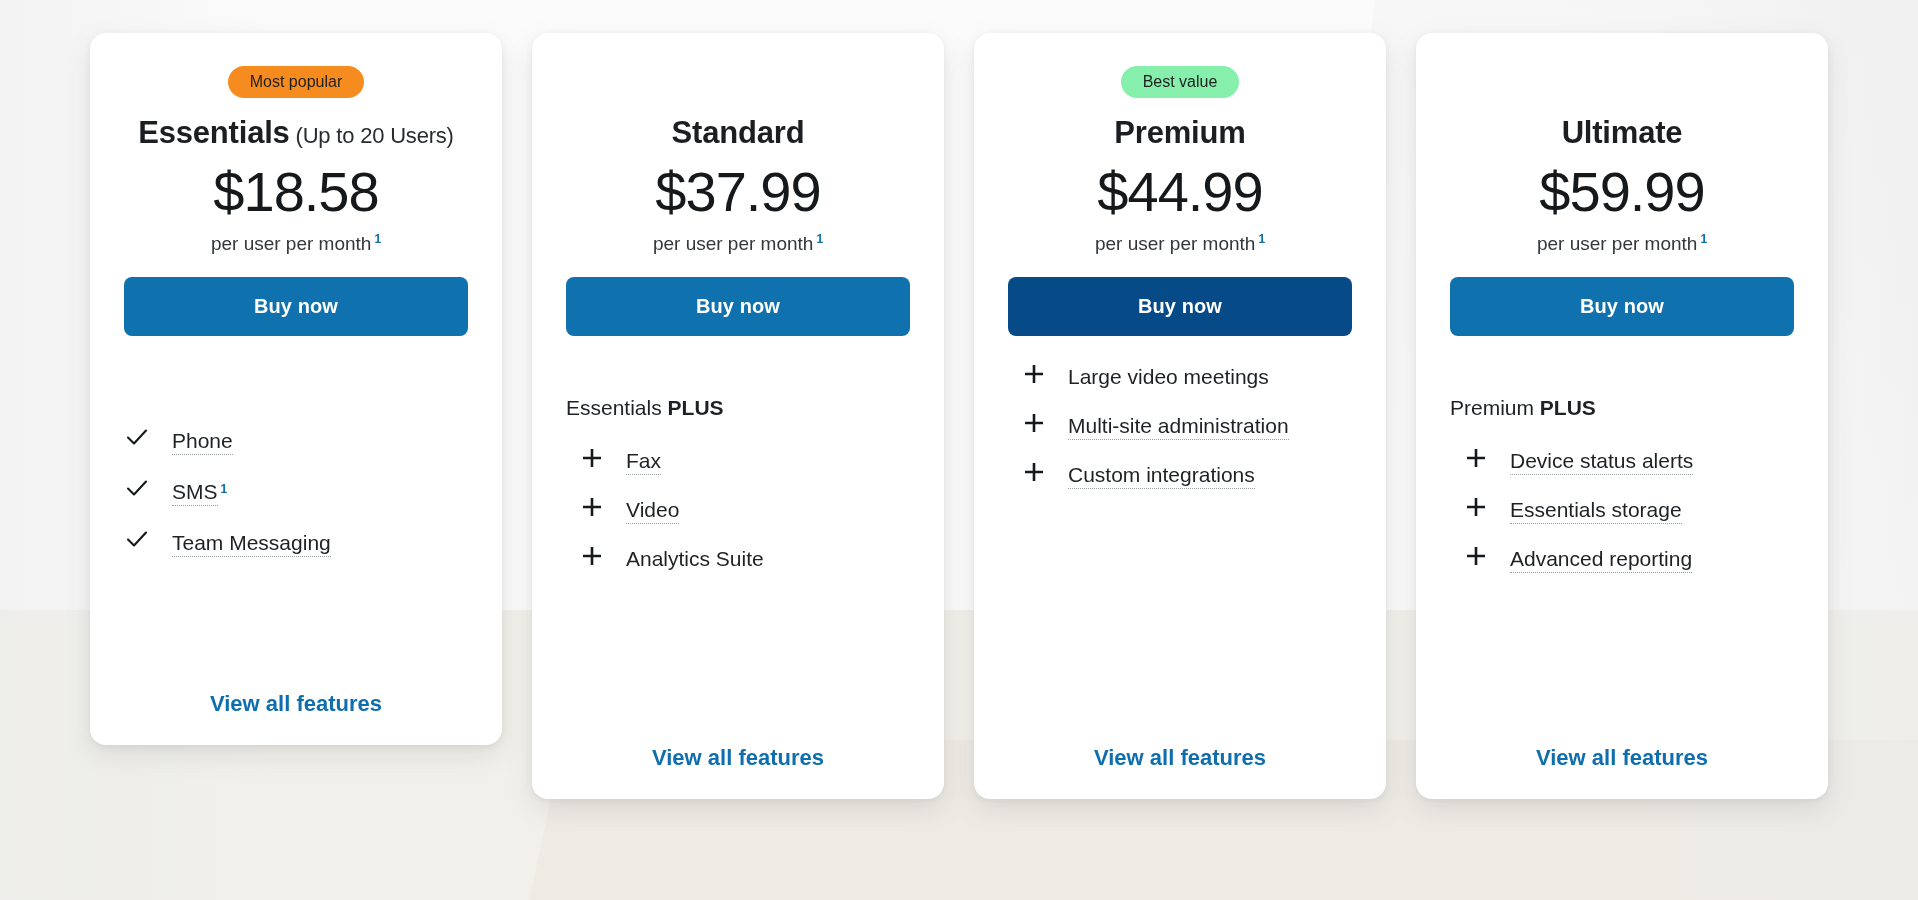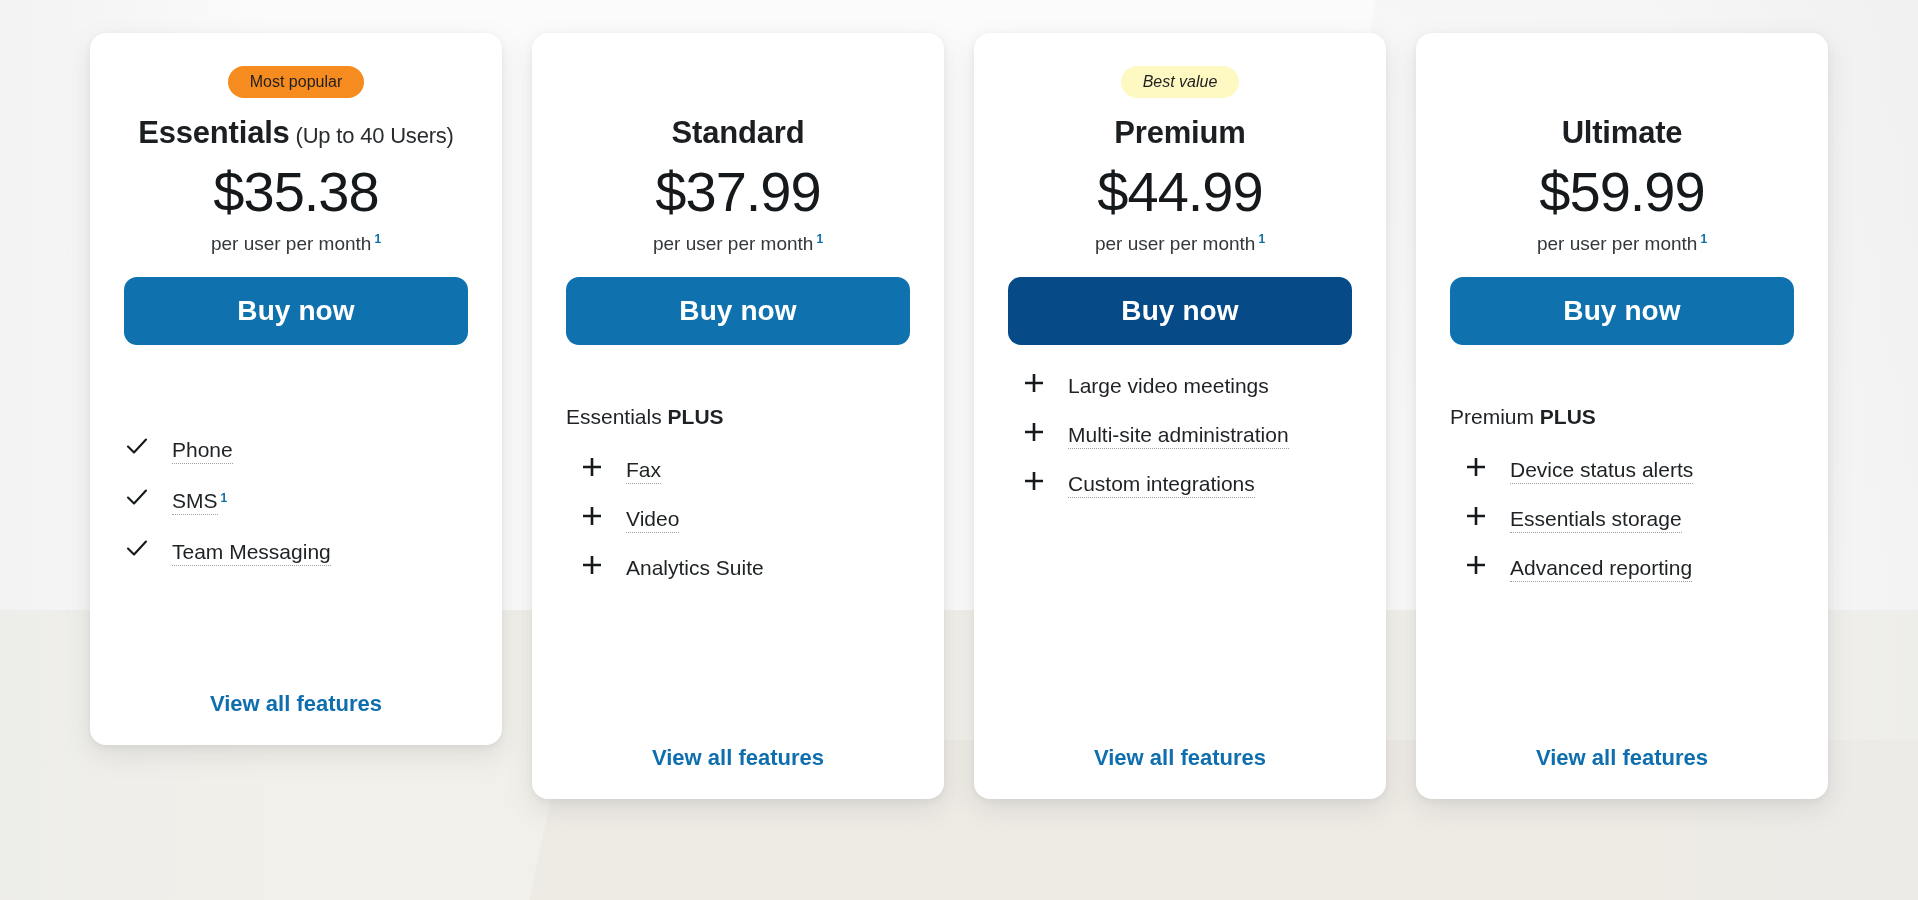--- a/index.html
+++ b/index.html
@@ -86,21 +86,21 @@
     display: inline-block;
     border-radius: 20px;
     font-size: 16px;
     line-height: 1;
     padding: 8px 22px;
     color: #1f1f1f;
     font-weight: 400;
     white-space: nowrap;
   }
   .badge.popular { background: #f68b1f; }
-  .badge.value   { background: #fef9c3; font-style: italic; }
+  .badge.value   { background: #86efac; }
   .badge.empty   { visibility: hidden; }
 
   
   .plan-title {
     margin-top: 18px;
     text-align: center;
     color: #1c1f21;
     font-size: 31px;
     font-weight: 700;
     letter-spacing: -.2px;
@@ -135,25 +135,25 @@
     vertical-align: super;
     margin-left: 3px;
   }
 
   
   .cta {
     display: block;
     width: 100%;
     margin-top: 22px;
     border: none;
-    border-radius: 13px;
+    border-radius: 8px;
     background: #0f72ae;
     color: #ffffff;
     font-family: inherit;
-    font-size: 28px;
+    font-size: 20px;
     font-weight: 700;
     padding: 18px 0;
     cursor: pointer;
     letter-spacing: .1px;
   }
   .cta.dark { background: #064a87; }
 
   
   .plus-head {
     margin-top: 60px;
@@ -215,22 +215,22 @@
   <div class="bg-floor"></div>
   <div class="bg-floor2"></div>
   <div class="bg-vignette"></div>
 </div>
 
 <div class="cards" id="cards">
     <div class="card short">
       <div class="badge-row">
         <span class="badge popular">Most popular</span>
       </div>
-      <div class="plan-title"><span>Essentials</span><span class="sub"> (Up to 40 Users)</span></div>
-      <div class="price">$35.38</div>
+      <div class="plan-title"><span>Essentials</span><span class="sub"> (Up to 20 Users)</span></div>
+      <div class="price">$18.58</div>
       <div class="price-note"><span>per user per month</span><sup class="fn">1</sup></div>
       <button class="cta">Buy now</button>
       <div class="feature-spacer"></div>
       <div class="features">
         <div class="feature">
           <span class="f-icon check"><svg width="26" height="26" viewBox="0 0 26 26" aria-hidden="true">
               <path d="M4 13.5 L10 19.5 L22 6.5" fill="none" stroke="#16191b" stroke-width="2.1" stroke-linecap="round" stroke-linejoin="round"></path>
             </svg></span>
           <span><span class="f-label tip">Phone</span></span>
         </div>

